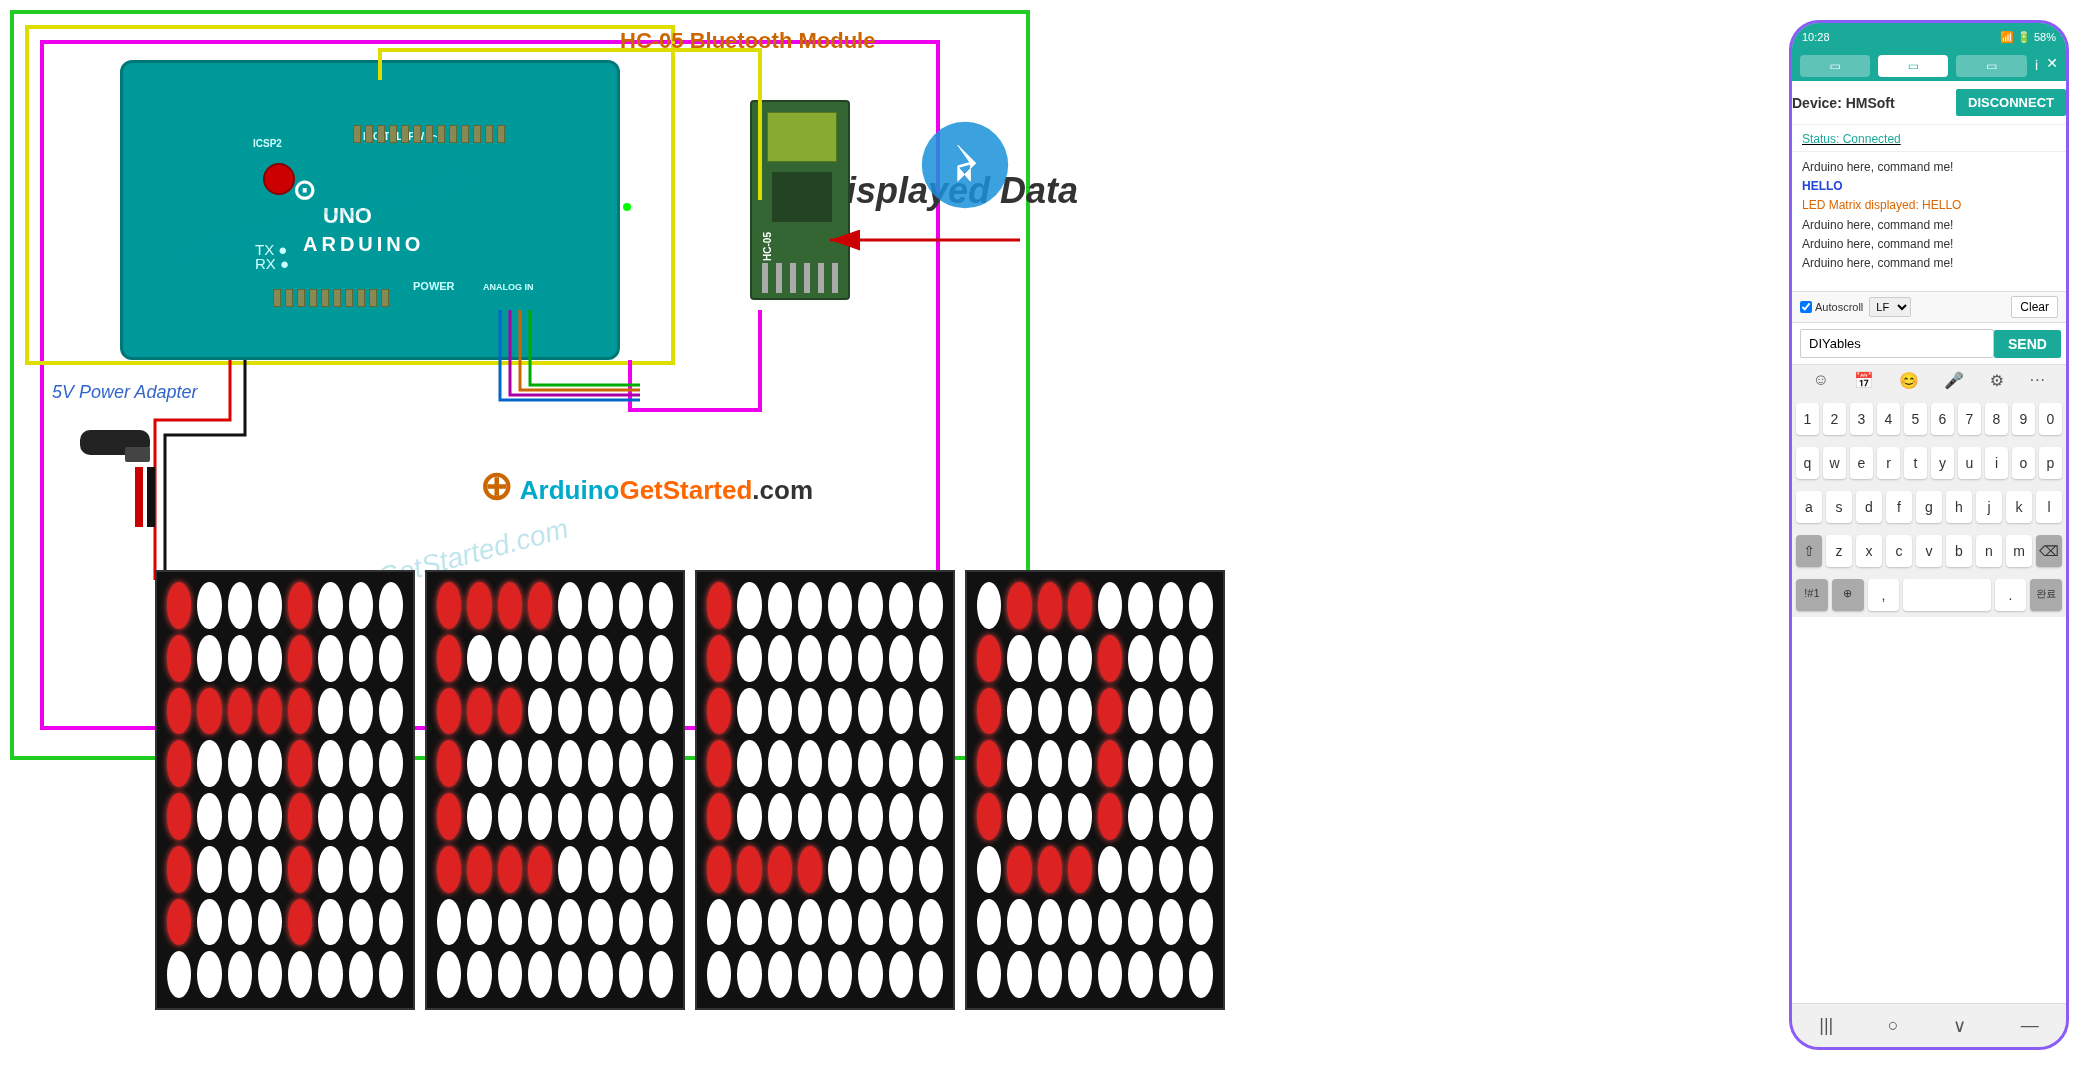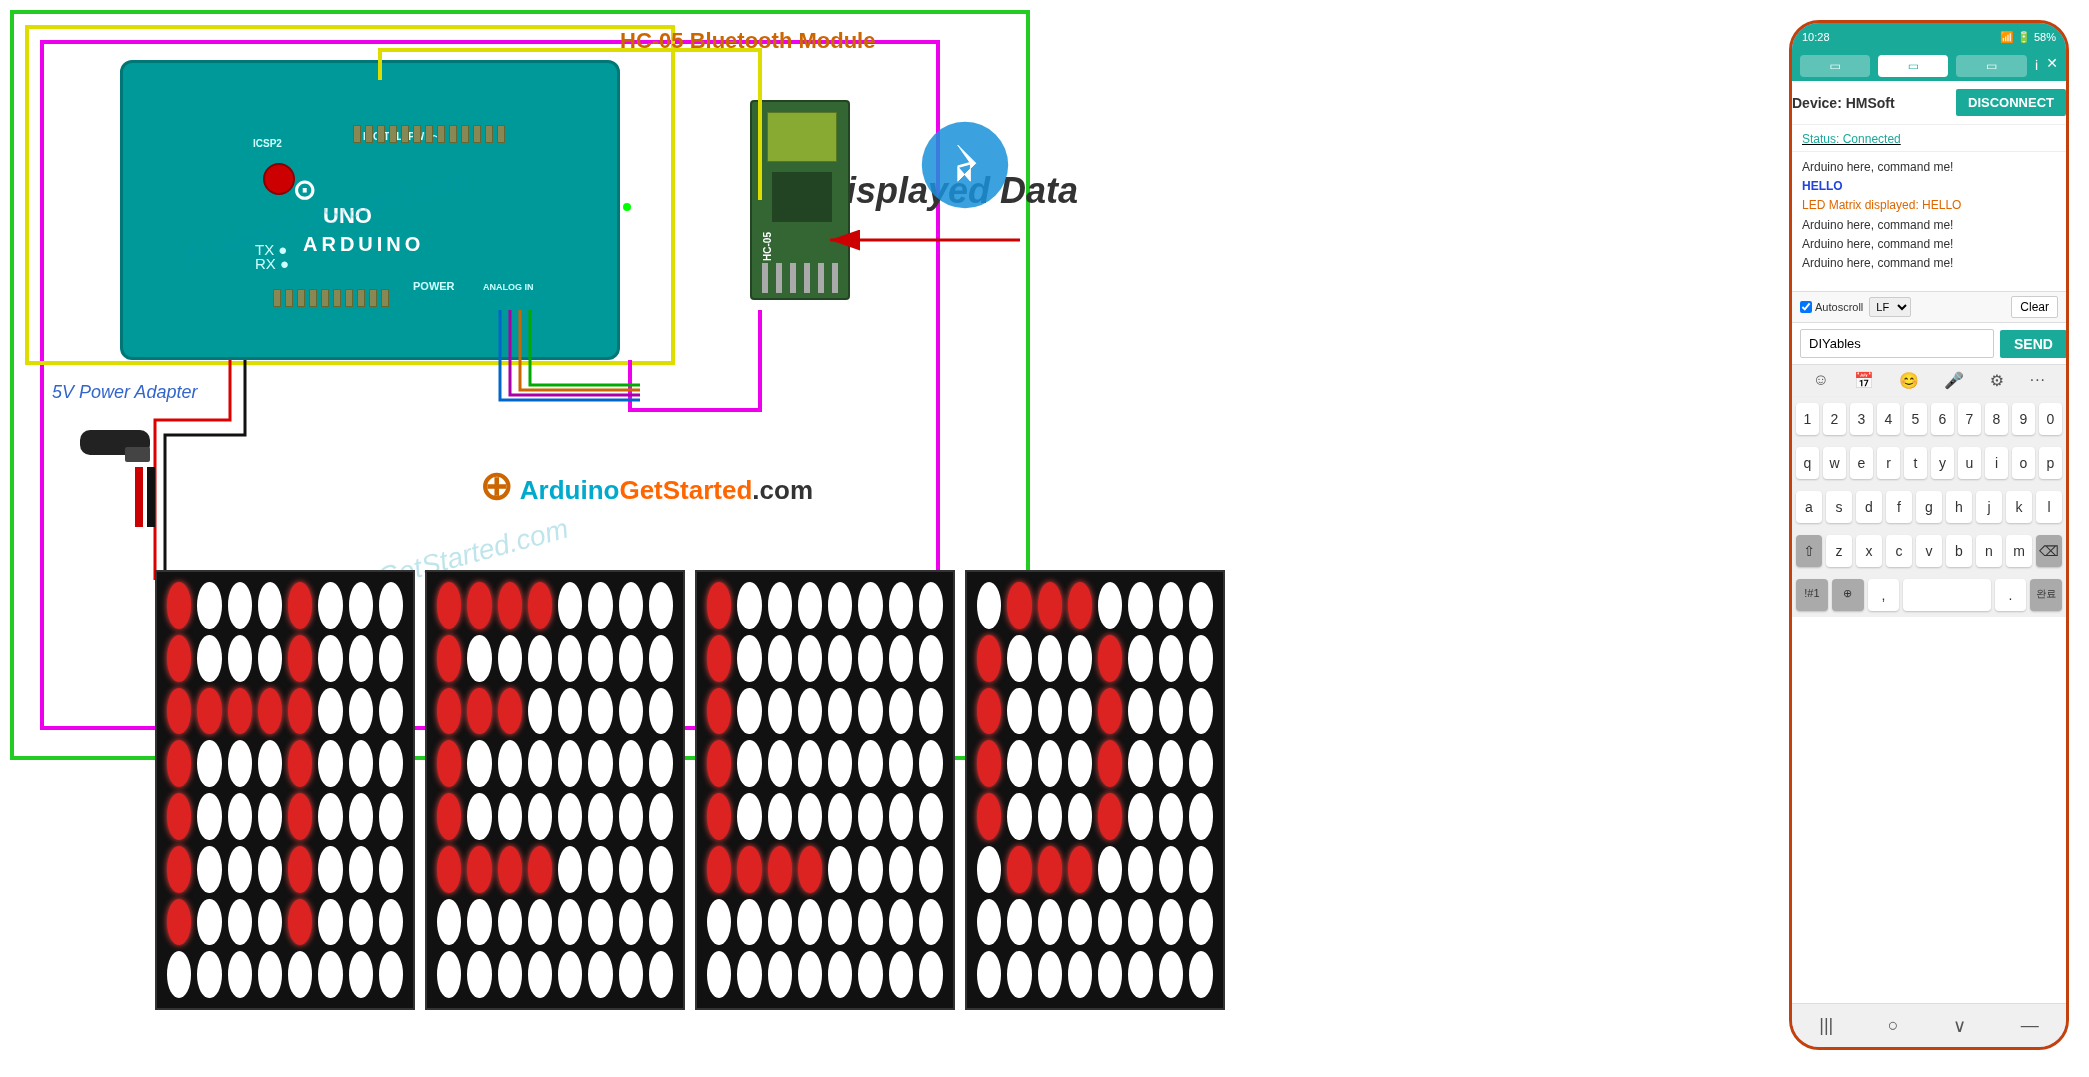--- a/index.html
+++ b/index.html
@@ -312,21 +312,21 @@
 
     
     .phone-panel {
       position: absolute;
       top: 20px;
       right: 20px;
       width: 280px;
       height: 1030px;
       background: #c4b5fd;
       border-radius: 30px;
-      border: 3px solid #c2410c;
+      border: 3px solid #8b5cf6;
       overflow: hidden;
       display: flex;
       flex-direction: column;
     }
 
     
     .phone-status-bar {
       background: #1aaa9a;
       height: 28px;
       display: flex;
@@ -460,21 +460,20 @@
       padding: 3px 8px;
       cursor: pointer;
       border-radius: 2px;
     }
 
     
     .input-row {
       display: flex;
       align-items: center;
       padding: 6px 8px;
-      gap: 6px;
       border-bottom: 1px solid #ddd;
     }
     .send-input {
       flex: 1;
       border: 1px solid #ccc;
       padding: 6px 8px;
       font-size: 13px;
       border-radius: 2px;
     }
     .send-btn {

